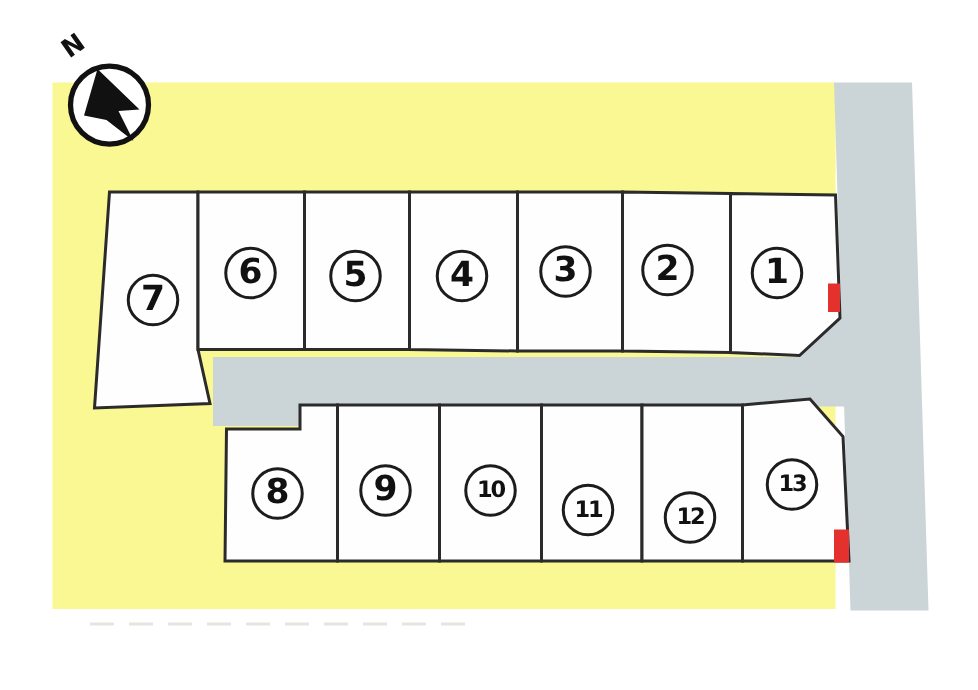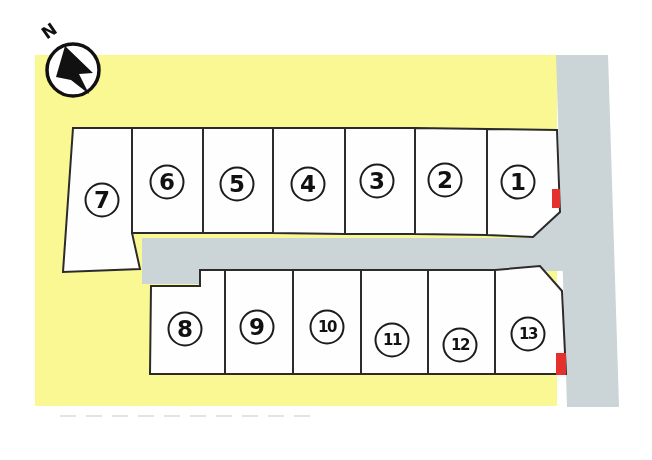--- a/index.html
+++ b/index.html
@@ -80,15 +80,15 @@
   <div class="plot-num" style="left:308px;top:184px;">4</div>
   <div class="plot-num" style="left:237px;top:184px;">5</div>
   <div class="plot-num" style="left:167px;top:182px;">6</div>
   <div class="plot-num" style="left:102px;top:200px;">7</div>
 
   <div class="plot-num" style="left:185px;top:329px;">8</div>
   <div class="plot-num" style="left:257px;top:327px;">9</div>
   <div class="plot-num two-digit" style="left:327px;top:327px;">10</div>
   <div class="plot-num two-digit" style="left:392px;top:316px;margin-top:24px;">11</div>
   <div class="plot-num two-digit" style="left:460px;top:326px;margin-top:19px;">12</div>
-  <div class="plot-num two-digit" style="left:528px;top:334px;">13</div>
+  <div class="plot-num two-digit" style="left:528px;top:323px;">13</div>
 
 </div>
 
 </body></html>

